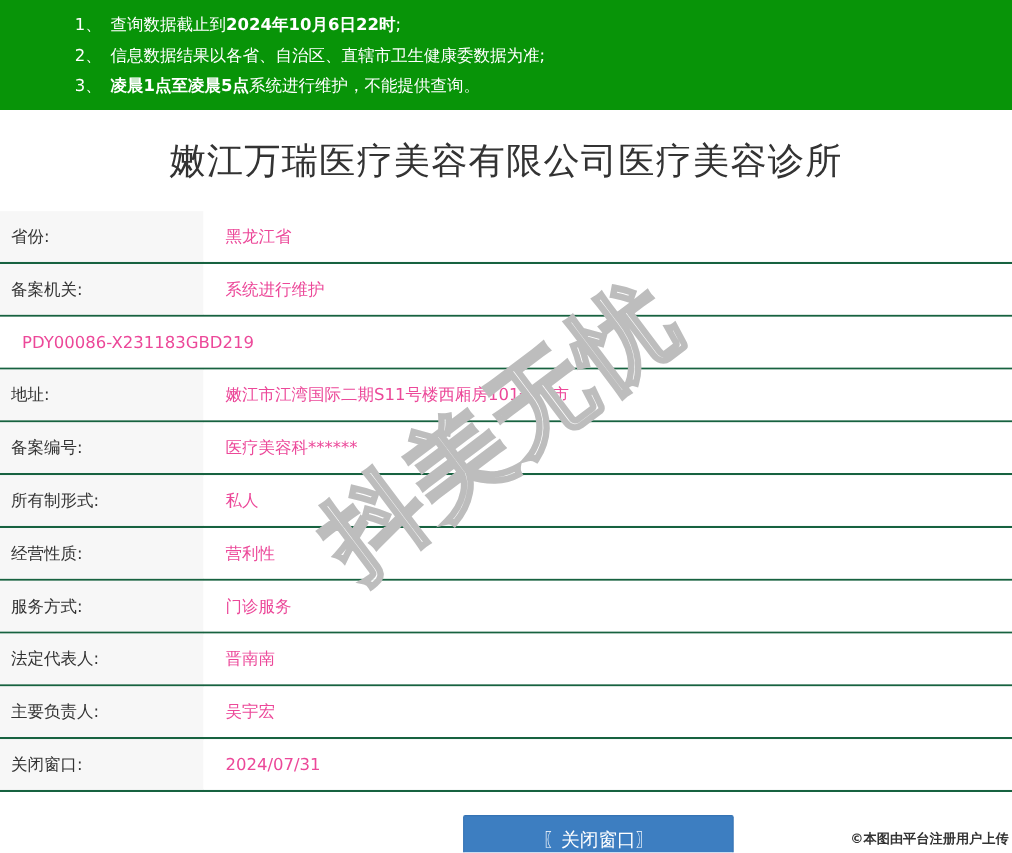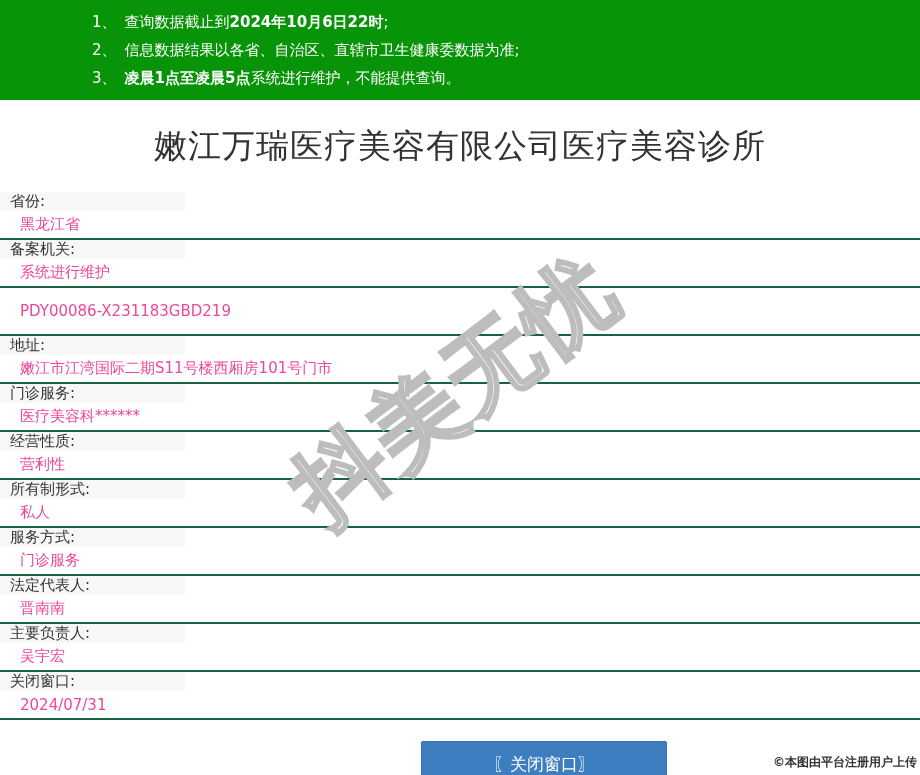--- a/index.html
+++ b/index.html
@@ -9,21 +9,21 @@
     position:relative;
     width:920px; height:775px;
     overflow:hidden;
     background:#fff;
     color:#333;
   }
   
   .notice-bar {
     background:#089408;
     color:#ffffff;
-    padding:8px 10px 12px 92px;
+    padding:8px 10px 12px 68px;
     height:100px;
   }
   .notice-line {
     font-size:15px;
     line-height:28px;
     white-space:nowrap;
   }
   .notice-line b { font-weight:700; }
   .notice-num { margin-right:8px; }
   
@@ -33,21 +33,20 @@
     font-weight:400;
     color:#333;
     letter-spacing:1px;
   }
   
   .record-table { width:100%; }
   .record-row {
     display:flex;
     height:48px;
     border-bottom:2px solid #176240;
-    flex-direction:column;
   }
   .field-label {
     width:185px;
     background:#f7f7f7;
     padding-left:10px;
     display:flex; align-items:center;
     font-size:15px; color:#333;
   }
   .field-value {
     flex:1;
@@ -123,30 +122,30 @@
       <div class="field-value">系统进行维护</div>
     </div>
     <div class="record-row">
       <div class="field-value">PDY00086-X231183GBD219</div>
     </div>
     <div class="record-row">
       <div class="field-label">地址:</div>
       <div class="field-value">嫩江市江湾国际二期S11号楼西厢房101号门市</div>
     </div>
     <div class="record-row">
-      <div class="field-label">门诊服务:</div>
+      <div class="field-label">备案编号:</div>
       <div class="field-value">医疗美容科******</div>
+    </div>
+    <div class="record-row">
+      <div class="field-label">所有制形式:</div>
+      <div class="field-value">私人</div>
     </div>
     <div class="record-row">
       <div class="field-label">经营性质:</div>
       <div class="field-value">营利性</div>
-    </div>
-    <div class="record-row">
-      <div class="field-label">所有制形式:</div>
-      <div class="field-value">私人</div>
     </div>
     <div class="record-row">
       <div class="field-label">服务方式:</div>
       <div class="field-value">门诊服务</div>
     </div>
     <div class="record-row">
       <div class="field-label">法定代表人:</div>
       <div class="field-value">晋南南</div>
     </div>
     <div class="record-row">

